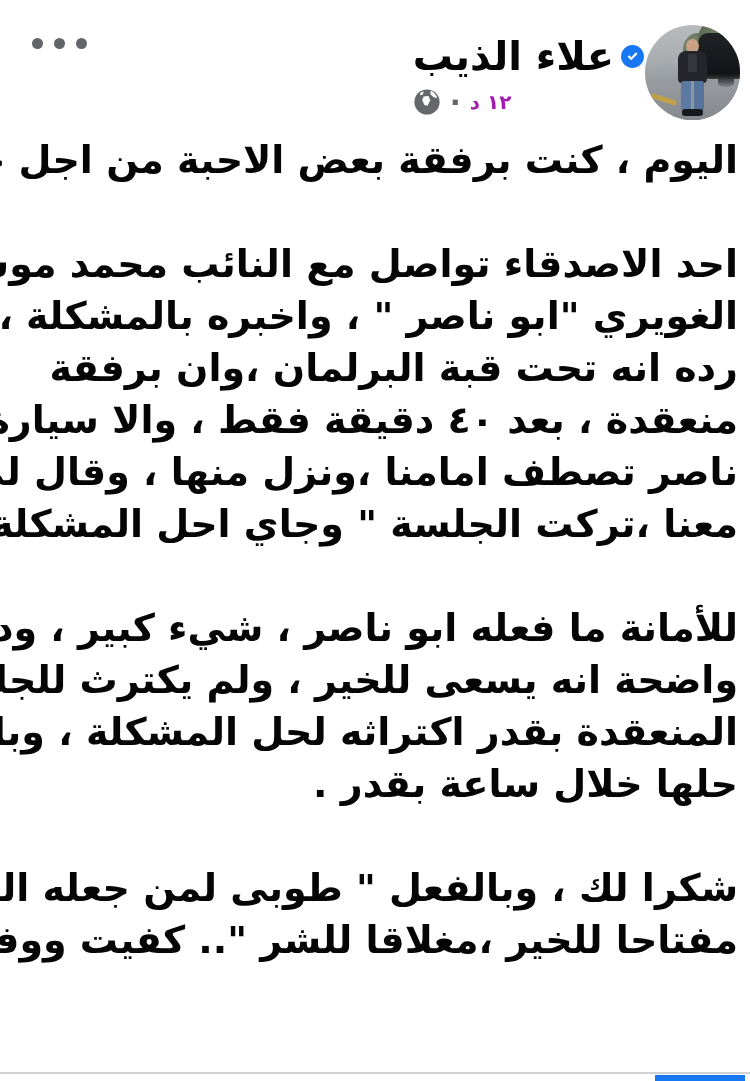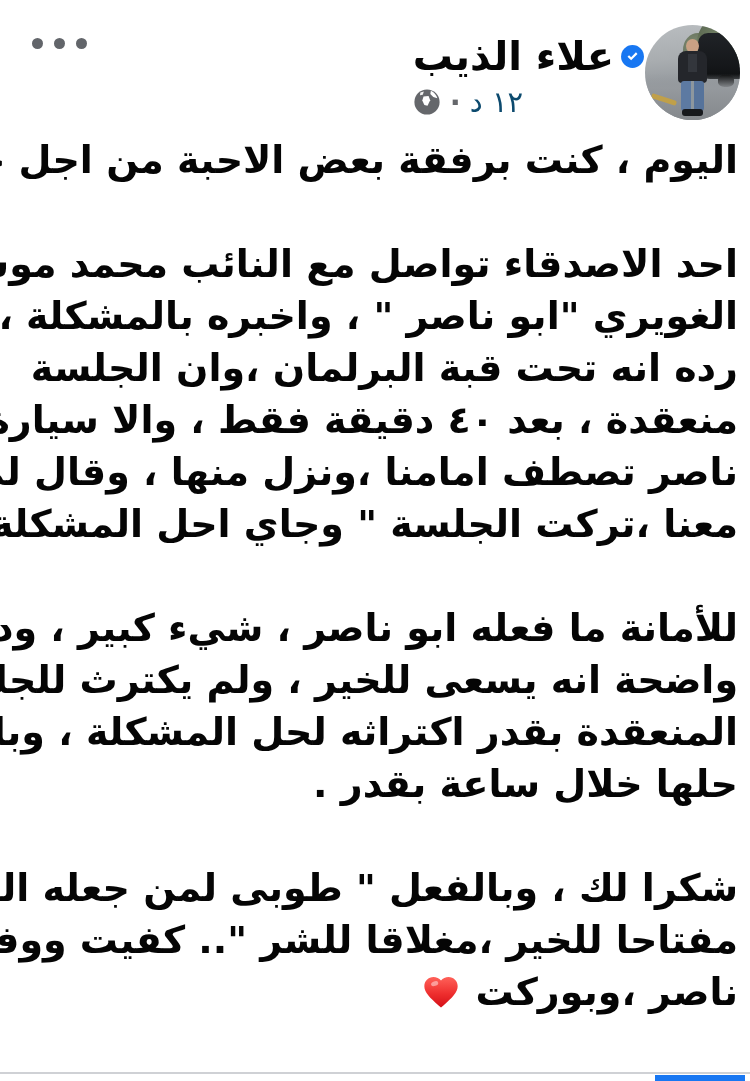--- a/index.html
+++ b/index.html
@@ -36,21 +36,21 @@
   .avatar .shirt { position:absolute; left:43px; top:29px; width:9px; height:18px; background:#33363c; }
   .avatar .jeans { position:absolute; left:36px; top:56px; width:23px; height:30px;
     background:linear-gradient(90deg,#5d7aa2 0 44%, #8d979e 44% 56%, #56739b 56% 100%); border-radius:3px; }
   .avatar .shoes { position:absolute; left:37px; top:84px; width:21px; height:7px; background:#17191c; border-radius:3px; }
 
   .header-text { display:flex; flex-direction:column; align-items:flex-end; padding-top:9px; }
   .name-row { display:flex; flex-direction:row; align-items:center; gap:6px; cursor:pointer; }
   .verified-badge { width:25px; height:25px; display:block; flex:0 0 auto; }
   .author-name { font-size:40px; font-weight:700; color:#050505; line-height:1.1; white-space:nowrap; }
   .time-row { display:flex; flex-direction:row; align-items:center; gap:9px; margin-top:7px; }
-  .timestamp { font-size:29px; font-weight:400; color:#0c4a6e; }
+  .timestamp { font-size:20px; font-weight:700; color:#a21caf; }
   .dot-sep { font-size:29px; font-weight:700; color:#65676B; }
   .globe-icon { width:28px; height:28px; display:block; }
 
   .more-menu { position:absolute; top:30px; left:24px; padding:8px; cursor:pointer; }
   .dots { display:flex; flex-direction:row; gap:11px; }
   .dots span { width:11px; height:11px; border-radius:50%; background:#62656a; display:block; }
 
   
   .post-body { margin-top:14px; padding:0 12px 0 26px; }
   .para { margin-bottom:52px; }
@@ -116,50 +116,36 @@
 
   <div class="post-body">
 
     <div class="para">
       <div class="tline">اليوم ، كنت برفقة بعض الاحبة من اجل حل</div>
     </div>
 
     <div class="para">
       <div class="tline">احد الاصدقاء تواصل مع النائب محمد موسى</div>
       <div class="tline">الغويري "ابو ناصر " ، واخبره بالمشكلة ، فكان</div>
-      <div class="tline">رده انه تحت قبة البرلمان ،وان الجلسة</div>
+      <div class="tline">رده انه تحت قبة البرلمان ،وان برفقة</div>
       <div class="tline">منعقدة ، بعد ٤٠ دقيقة فقط ، والا سيارة ابو</div>
       <div class="tline">ناصر تصطف امامنا ،ونزل منها ، وقال لمن يقف</div>
       <div class="tline">معنا ،تركت الجلسة " وجاي احل المشكلة ".</div>
     </div>
 
     <div class="para">
       <div class="tline">للأمانة ما فعله ابو ناصر ، شيء كبير ، ودلالة</div>
       <div class="tline">واضحة انه يسعى للخير ، ولم يكترث للجلسة</div>
       <div class="tline">المنعقدة بقدر اكتراثه لحل المشكلة ، وبالفعل</div>
       <div class="tline">حلها خلال ساعة بقدر .</div>
     </div>
 
     <div class="para">
       <div class="tline">شكرا لك ، وبالفعل " طوبى لمن جعله الله</div>
       <div class="tline">مفتاحا للخير ،مغلاقا للشر ".. كفيت ووفيت ابو</div>
-      <div class="tline with-heart">
-        <span>ناصر ،وبوركت</span>
-        <svg class="heart-svg" viewBox="0 0 24 24">
-          <defs>
-            <linearGradient id="hg" x1="0" y1="0" x2="0" y2="1">
-              <stop offset="0" stop-color="#ff6159"></stop>
-              <stop offset="0.55" stop-color="#ee2e2e"></stop>
-              <stop offset="1" stop-color="#d40f17"></stop>
-            </linearGradient>
-          </defs>
-          <path d="M12 21.35l-1.45-1.32C5.4 15.36 2 12.28 2 8.5 2 5.42 4.42 3 7.5 3c1.74 0 3.41.81 4.5 2.09C13.09 3.81 14.76 3 16.5 3 19.58 3 22 5.42 22 8.5c0 3.78-3.4 6.86-8.55 11.54L12 21.35z" fill="url(#hg)"></path>
-          <ellipse cx="8.2" cy="7.0" rx="2.2" ry="1.4" fill="#ffffff" opacity="0.45" transform="rotate(-20 8.2 7.0)"></ellipse>
-        </svg>
-      </div>
     </div>
 
   </div>
 
   <div class="bottom-divider"></div>
   <div class="bottom-blue-bar"></div>
 
 </div>
 
 </body></html>

